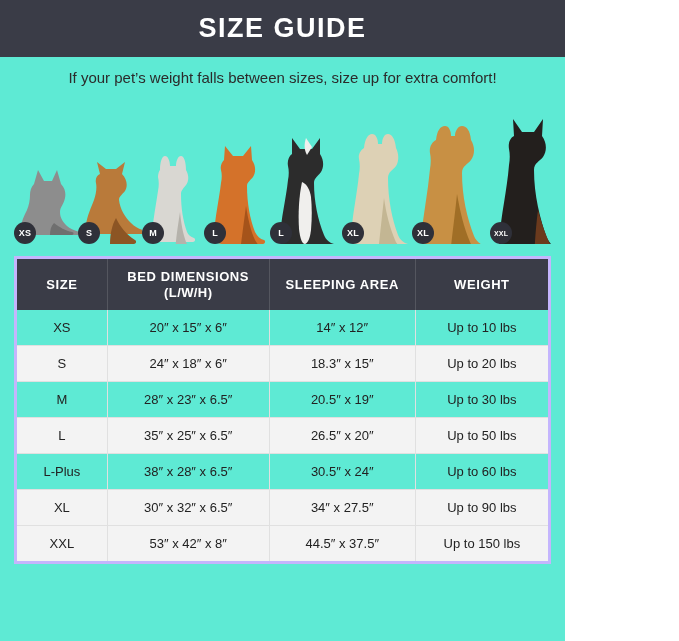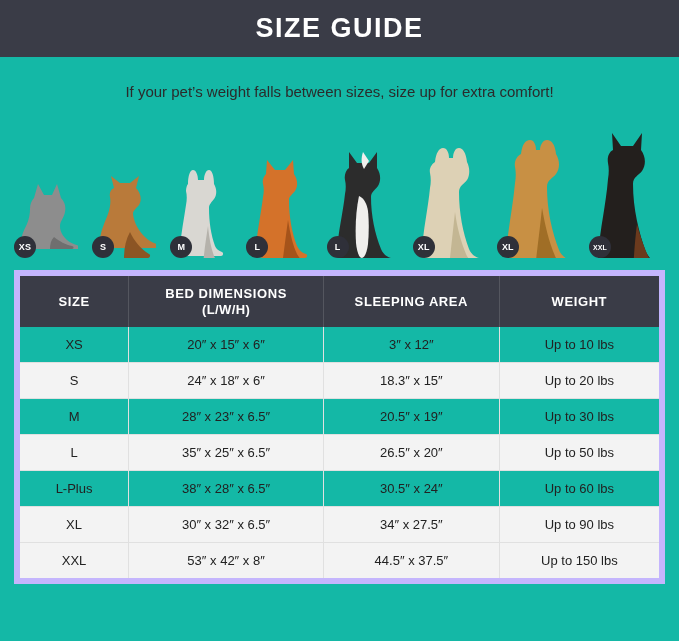--- a/index.html
+++ b/index.html
@@ -5,44 +5,44 @@
   * { box-sizing: border-box; }
   html, body {
     margin: 0; padding: 0;
     width: 679px; height: 641px;
     background: #ffffff;
     font-family: "Liberation Sans", sans-serif;
     overflow: hidden;
   }
   .page {
     position: relative;
-    width: 679px;
+    width: 565px;
     height: 641px;
-    background: #14b8a6;
+    background: #5eead4;
   }
   
   .header {
     height: 57px;
     background: #3a3c47;
     display: flex;
     align-items: center;
     justify-content: center;
   }
   .header-title {
     color: #ffffff;
     font-size: 27px;
     font-weight: bold;
     letter-spacing: 1.5px;
   }
   
   .subtitle {
     text-align: center;
     font-size: 15px;
     color: #2b2b2b;
-    margin-top: 26px;
+    margin-top: 12px;
     padding: 0 6px;
   }
   
   .pets {
     position: relative;
     height: 140px;
     margin-top: 18px;
     padding: 0 14px;
     display: flex;
     align-items: flex-end;
@@ -71,21 +71,21 @@
     font-weight: bold;
     display: flex;
     align-items: center;
     justify-content: center;
     letter-spacing: 0.2px;
   }
   .pet-badge.small-txt { font-size: 7px; }
   
   .table-wrap {
     margin: 12px 14px 0 14px;
-    border: 6px solid #c4b5fd;
+    border: 3px solid #c4b5fd;
   }
   table {
     width: 100%;
     border-collapse: collapse;
     table-layout: fixed;
   }
   thead th {
     background: #3a3c47;
     color: #ffffff;
     font-size: 13px;
@@ -222,21 +222,21 @@
           </th>
           <th>
             <span>WEIGHT</span>
           </th>
         </tr>
       </thead>
       <tbody>
         <tr>
           <td>XS</td>
           <td>20″ x 15″ x 6″</td>
-          <td>3″ x 12″</td>
+          <td>14″ x 12″</td>
           <td>Up to 10 lbs</td>
         </tr>
         <tr class="alt">
           <td>S</td>
           <td>24″ x 18″ x 6″</td>
           <td>18.3″ x 15″</td>
           <td>Up to 20 lbs</td>
         </tr>
         <tr>
           <td>M</td>

